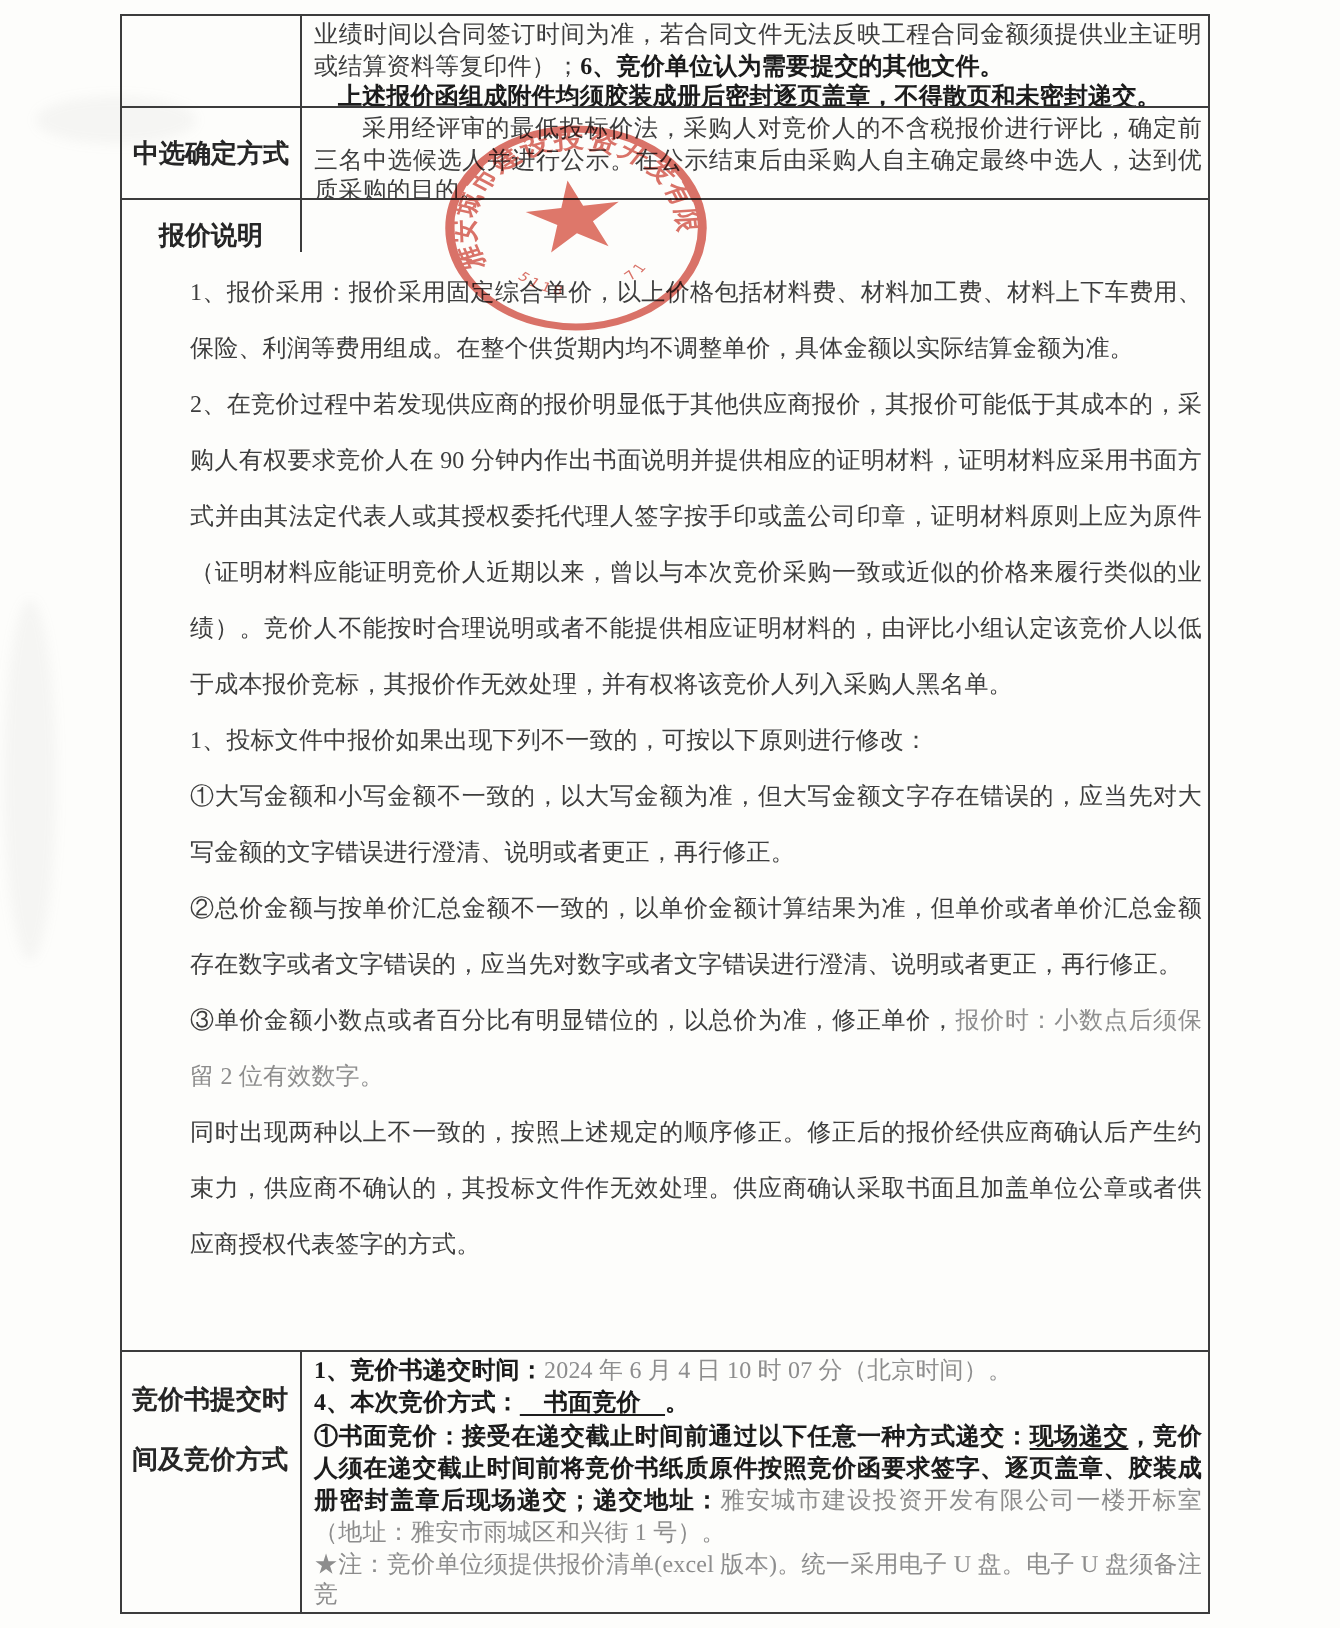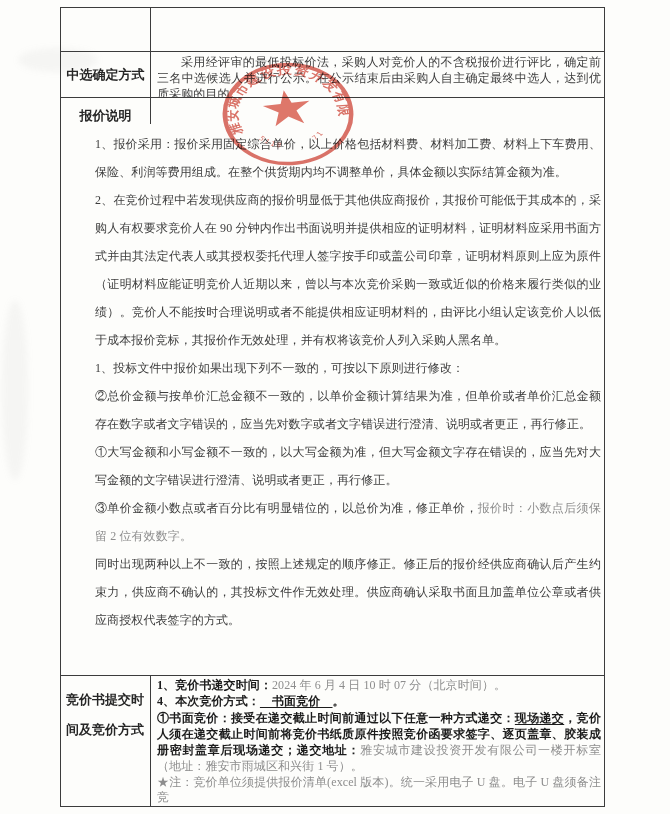--- a/index.html
+++ b/index.html
@@ -55,37 +55,41 @@
 
 <div id="page">
 
   <div class="smudge" style="left:18px;top:48px;width:80px;height:24px;"></div>
   <div class="smudge" style="left:2px;top:300px;width:26px;height:180px;"></div>
 
   <div id="doc-table">
 
     <div class="row row-a">
       <div class="label-cell"></div>
+      <div class="content-cell">
+          <div class="para"><span class="seg-normal">业绩时间以合同签订时间为准，若合同文件无法反映工程合同金额须提供业主证明或结算资料等复印件）；</span><span class="seg-bold">6、竞价单位认为需要提交的其他文件。</span></div>
+          <div class="para ind1"><span class="seg-bold">上述报价函组成附件均须胶装成册后密封逐页盖章，不得散页和未密封递交。</span></div>
+        </div>
     </div>
 
     <div class="row row-b">
       <div class="label-cell">中选确定方式</div>
       <div class="content-cell">
           <div class="para ind2"><span class="seg-normal">采用经评审的最低投标价法，采购人对竞价人的不含税报价进行评比，确定前三名中选候选人并进行公示。在公示结束后由采购人自主确定最终中选人，达到优质采购的目的。</span></div>
         </div>
     </div>
 
     <div class="row row-c">
       <div class="label-cell">报价说明</div>
       <div class="content-cell">
           <div class="para"><span class="seg-normal">1、报价采用：报价采用固定综合单价，以上价格包括材料费、材料加工费、材料上下车费用、保险、利润等费用组成。在整个供货期内均不调整单价，具体金额以实际结算金额为准。</span></div>
           <div class="para"><span class="seg-normal">2、在竞价过程中若发现供应商的报价明显低于其他供应商报价，其报价可能低于其成本的，采购人有权要求竞价人在 90 分钟内作出书面说明并提供相应的证明材料，证明材料应采用书面方式并由其法定代表人或其授权委托代理人签字按手印或盖公司印章，证明材料原则上应为原件（证明材料应能证明竞价人近期以来，曾以与本次竞价采购一致或近似的价格来履行类似的业绩）。竞价人不能按时合理说明或者不能提供相应证明材料的，由评比小组认定该竞价人以低于成本报价竞标，其报价作无效处理，并有权将该竞价人列入采购人黑名单。</span></div>
           <div class="para"><span class="seg-normal">1、投标文件中报价如果出现下列不一致的，可按以下原则进行修改：</span></div>
+          <div class="para"><span class="seg-normal">①大写金额和小写金额不一致的，以大写金额为准，但大写金额文字存在错误的，应当先对大写金额的文字错误进行澄清、说明或者更正，再行修正。</span></div>
           <div class="para"><span class="seg-normal">②总价金额与按单价汇总金额不一致的，以单价金额计算结果为准，但单价或者单价汇总金额存在数字或者文字错误的，应当先对数字或者文字错误进行澄清、说明或者更正，再行修正。</span></div>
-          <div class="para"><span class="seg-normal">①大写金额和小写金额不一致的，以大写金额为准，但大写金额文字存在错误的，应当先对大写金额的文字错误进行澄清、说明或者更正，再行修正。</span></div>
           <div class="para"><span class="seg-normal">③单价金额小数点或者百分比有明显错位的，以总价为准，修正单价，</span><span class="seg-gray">报价时：小数点后须保留 2 位有效数字。</span></div>
           <div class="para"><span class="seg-normal">同时出现两种以上不一致的，按照上述规定的顺序修正。修正后的报价经供应商确认后产生约束力，供应商不确认的，其投标文件作无效处理。供应商确认采取书面且加盖单位公章或者供应商授权代表签字的方式。</span></div>
         </div>
     </div>
 
     <div class="row row-d">
       <div class="label-cell">竞价书提交时间及竞价方式</div>
       <div class="content-cell">
           <div class="para"><span class="seg-bold">1、竞价书递交时间：</span><span class="seg-gray">2024 年 6 月 4 日 10 时 07 分（北京时间）。</span></div>
           <div class="para"><span class="seg-bold">4、本次竞价方式：</span><span class="seg-bold-underline">　书面竞价　</span><span class="seg-bold">。</span></div>

